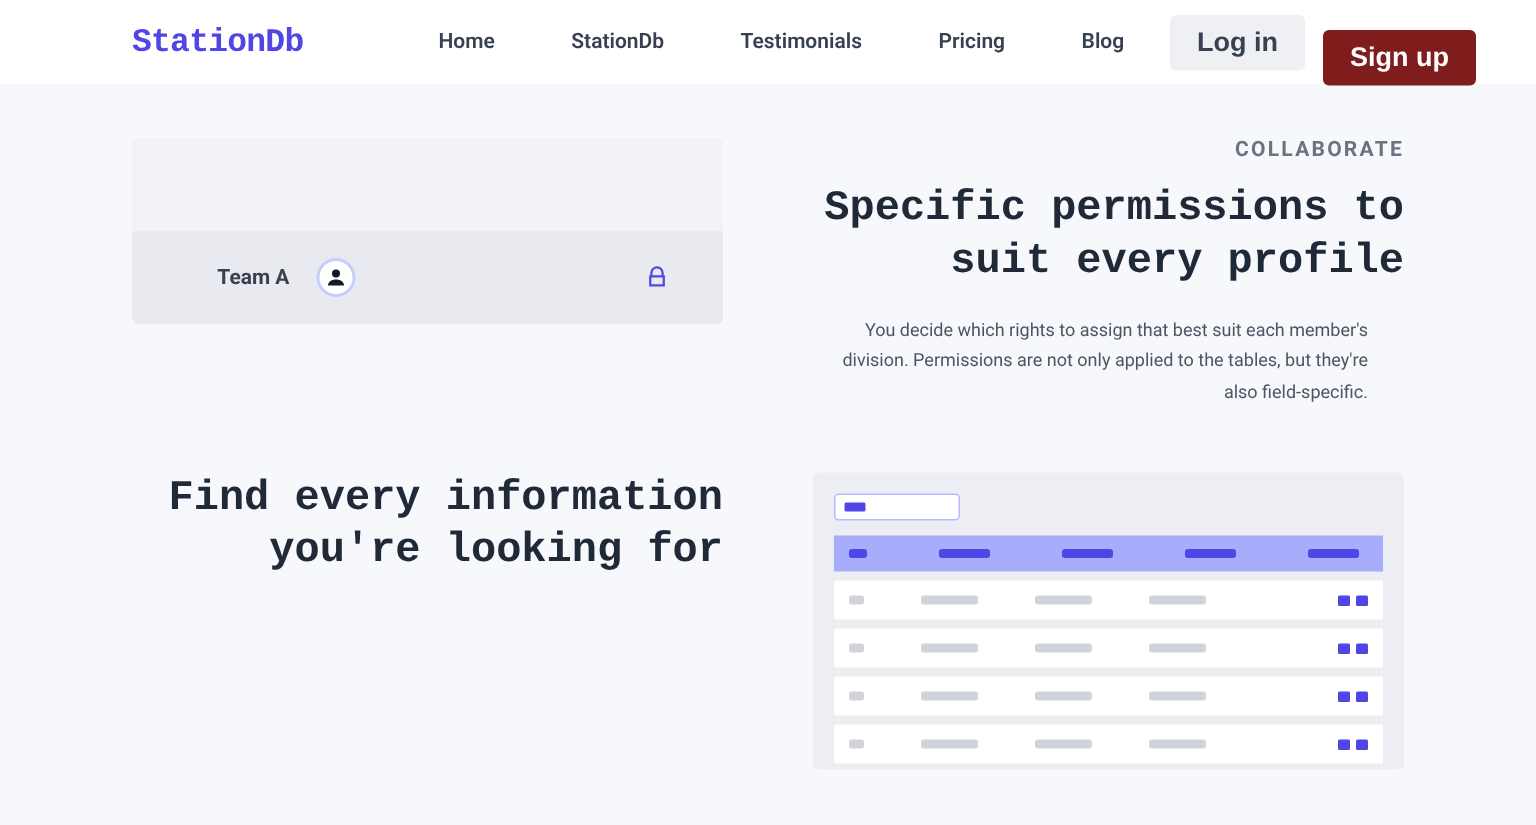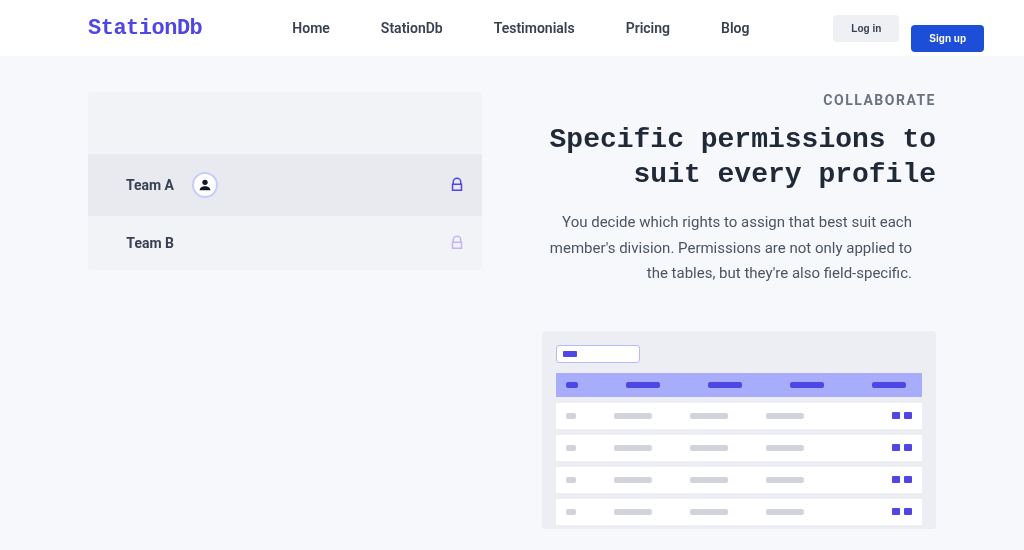--- a/index.html
+++ b/index.html
@@ -23,34 +23,34 @@
     color: #4f46e5;
     font-weight: 800;
     font-size: 22px;
     letter-spacing: -0.5px;
     font-family: "Courier New", monospace;
     margin-right: 90px;
   }
   .nav { display: flex; gap: 51px; }
   .nav a { color: #374151; font-weight: 600; font-size: 14px; text-decoration: none; }
   .header-spacer { flex: 1; }
-  .btn { font-weight: 600; font-size: 10px; padding: 8px 18px; border-radius: 4px; border: none; cursor: pointer; }
+  .btn { font-weight: 600; font-size: 18px; padding: 8px 18px; border-radius: 4px; border: none; cursor: pointer; }
   .btn-login { background: #eef0f3; color: #374151; margin-right: 12px; }
-  .btn-signup { background: #1d4ed8; color: #fff; margin-top: 20px; }
+  .btn-signup { background: #7f1d1d; color: #fff; margin-top: 20px; }
   
   .page { padding: 36px 88px 0 88px; }
   .section-row { display: flex; gap: 60px; align-items: flex-start; }
   .col { flex: 1; text-align: right; }
   .kicker { color: #6b7280; font-weight: 700; font-size: 14px; letter-spacing: 1.5px; margin-bottom: 14px; }
   .h2 { color: #1f2937; font-weight: 800; font-size: 28px; line-height: 1.25; margin-bottom: 18px; font-family: Liberation Mono, monospace; }
-  .body { color: #4b5563; font-size: 15px; line-height: 1.7; max-width: 370px; }
+  .body { color: #4b5563; font-size: 12px; line-height: 1.7; max-width: 370px; }
   
   .team-card { background: #f2f3f7; border-radius: 4px; padding: 0; width: 100%; overflow: hidden; }
   .team-top-gap { height: 62px; }
-  .team-row { display: flex; align-items: center; padding: 18px 16px; justify-content: space-between; }
+  .team-row { display: flex; align-items: center; padding: 18px 35px; justify-content: space-between; }
   .team-row.active { background: #e9eaf0; }
   .team-label { font-weight: 700; font-size: 14px; color: #374151; width: 70px; }
   .avatar { width: 26px; height: 26px; border-radius: 50%; background: #fff; border: 2px solid #c7ccff; display: flex; align-items: center; justify-content: center; }
   .avatar svg { width: 16px; height: 16px; }
   .team-middle { flex: 1; display: flex; align-items: center; padding-left: 18px; }
   .lock { width: 18px; height: 18px; }
   .lock.active path { stroke: #4f46e5; }
   .lock.inactive path { stroke: #c4b3f5; }
   
   .search-visual { background: #eceef3; padding: 14px 14px 4px 14px; border-radius: 4px; width: 100%; }
@@ -97,40 +97,34 @@
               <svg viewBox="0 0 24 24" fill="none">
                   <circle cx="12" cy="8" r="4" fill="#111827"></circle>
                   <path d="M4 20c0-4 4-6 8-6s8 2 8 6" fill="#111827"></path>
                 </svg>
             </span>
           </div>
           <svg class="lock active" viewBox="0 0 24 24" fill="none">
               <path d="M7 11V8a5 5 0 0110 0v3M6 11h12v8H6z" stroke-width="2" stroke-linecap="round"></path>
             </svg>
         </div>
-        <div class="team-row">
-          <span class="team-label">Team B</span>
-          <div class="team-middle"></div>
-          <svg class="lock inactive" viewBox="0 0 24 24" fill="none">
-              <path d="M7 11V8a5 5 0 0110 0v3M6 11h12v8H6z" stroke-width="2" stroke-linecap="round"></path>
-            </svg>
-        </div>
       </div>
     </div>
     <div class="col">
       <div class="kicker">COLLABORATE</div>
       <h2 class="h2">Specific permissions to suit every profile</h2>
       <p class="body">You decide which rights to assign that best suit each member's division. Permissions are not only applied to the tables, but they're also field-specific.</p>
     </div>
   </div>
 
   <div class="gap"></div>
 
   <div class="section-row">
     <div class="col">
+      <h2 class="h2">Find every information you're looking for</h2>
     </div>
     <div class="col">
       <div class="search-visual">
         <div class="sv-input">
             <div class="sv-cursor"></div>
           </div>
         <div class="sv-header">
           <span class="dot"></span>
             <span class="bar"></span>
             <span class="bar"></span>

